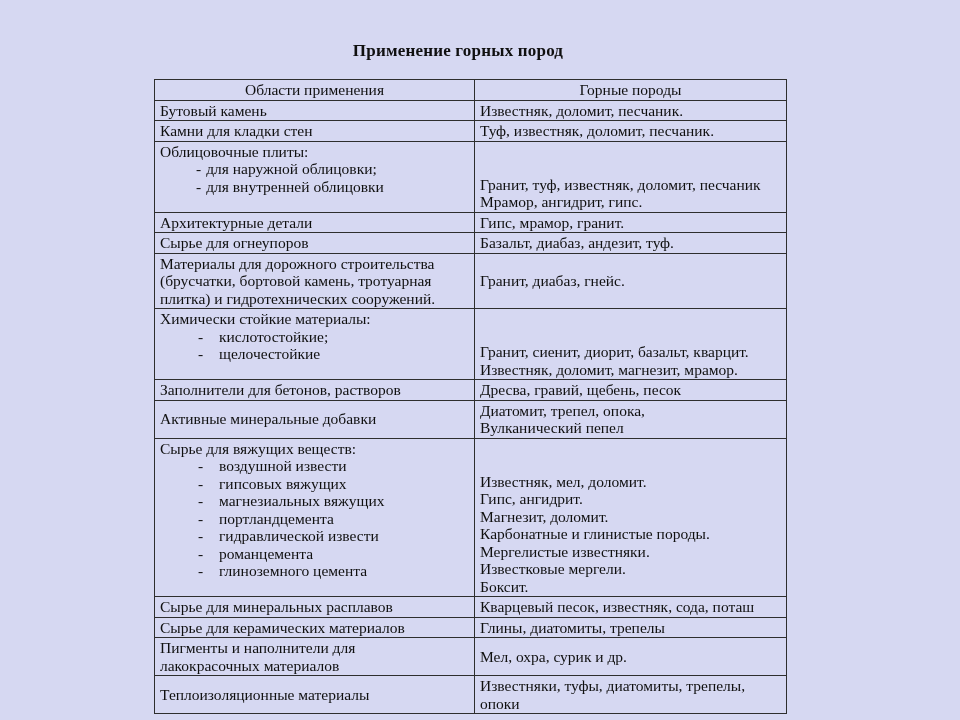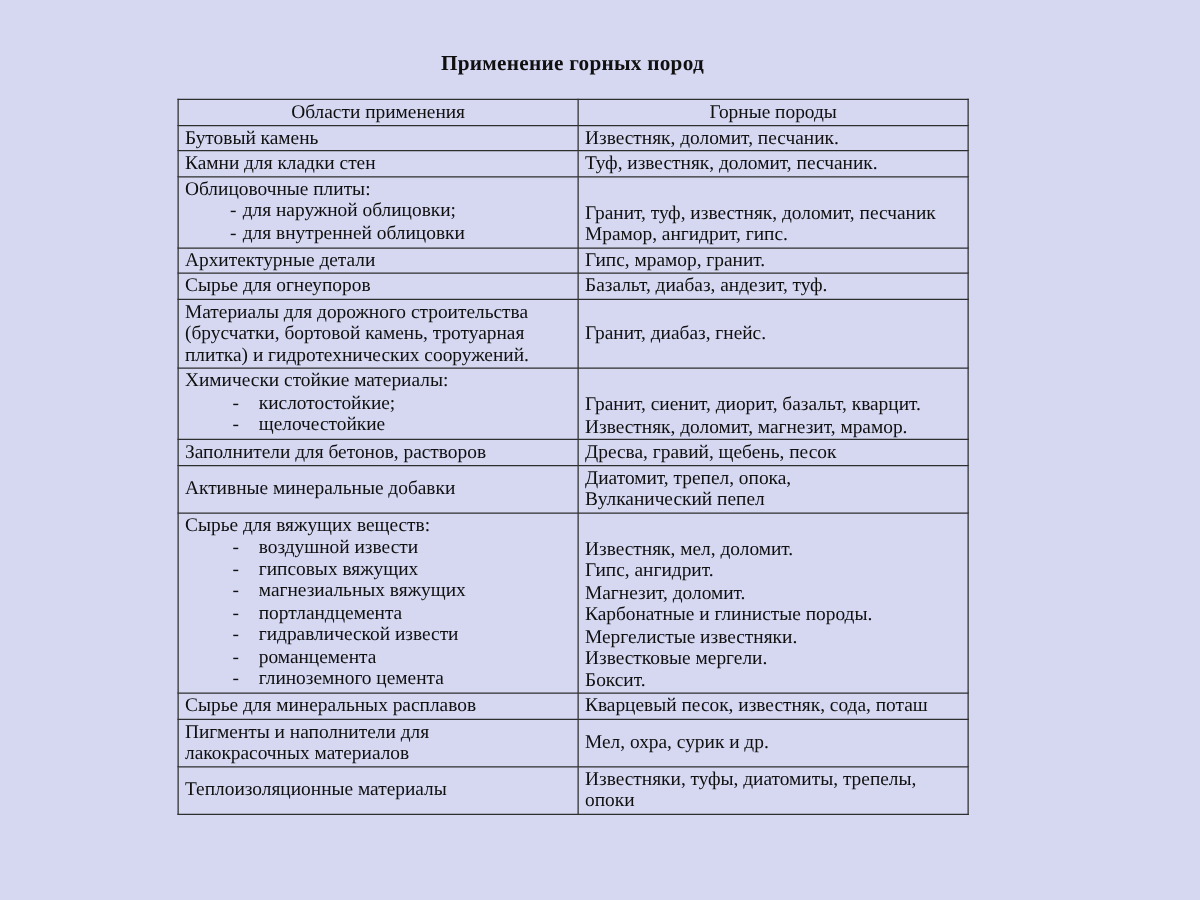--- a/index.html
+++ b/index.html
@@ -20,21 +20,21 @@
     position: absolute;
     top: 41px; left: 142px; width: 632px;
     margin: 0;
     text-align: center;
     font-size: 17px;
     font-weight: bold;
     letter-spacing: 0.2px;
   }
   table.rock-table {
     position: absolute;
-    left: 142px; top: 79px;
+    left: 154px; top: 79px;
     width: 632px;
     border-collapse: collapse;
     table-layout: fixed;
   }
   col.c-app  { width: 320px; }
   col.c-rock { width: 312px; }
   th, td {
     border: 1px solid var(--border);
     font-size: 15.5px;
     line-height: 17.5px;
@@ -43,21 +43,21 @@
     font-weight: normal;
     overflow: hidden;
   }
   th { text-align: center; }
   td .line { white-space: nowrap; }
   .line.sub { padding-left: 36px; }
   .line.li  { padding-left: 38px; }
   .marker-tight { margin-right: 5px; }
   .marker-gap { display: inline-block; width: 21px; }
   tr.offset td { vertical-align: top; }
-  tr.offset td.rocks { padding-top: 20px; margin-top: 20px; }
+  tr.offset td.rocks { padding-top: 34px; margin-top: 20px; }
 </style>
 </head>
 <body>
 
 <div class="slide">
   <h1 class="title">Применение горных пород</h1>
 
   <table class="rock-table">
     <colgroup>
       <col class="c-app">
@@ -175,20 +175,28 @@
         <tr>
           <td class="app">
             <div class="line plain"><span>Сырье для минеральных расплавов</span></div>
           </td>
           <td class="rocks">
             <div class="line">Кварцевый песок, известняк, сода, поташ</div>
           </td>
         </tr>
         <tr>
           <td class="app">
+            <div class="line plain"><span>Сырье для керамических материалов</span></div>
+          </td>
+          <td class="rocks">
+            <div class="line">Глины, диатомиты, трепелы</div>
+          </td>
+        </tr>
+        <tr>
+          <td class="app">
             <div class="line plain"><span>Пигменты и наполнители для</span></div>
             <div class="line plain"><span>лакокрасочных материалов</span></div>
           </td>
           <td class="rocks">
             <div class="line">Мел, охра, сурик и др.</div>
           </td>
         </tr>
         <tr>
           <td class="app">
             <div class="line plain"><span>Теплоизоляционные материалы</span></div>

